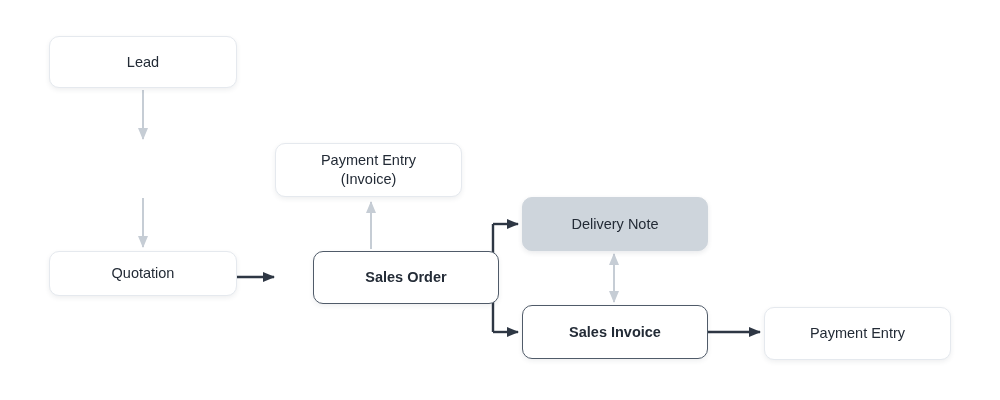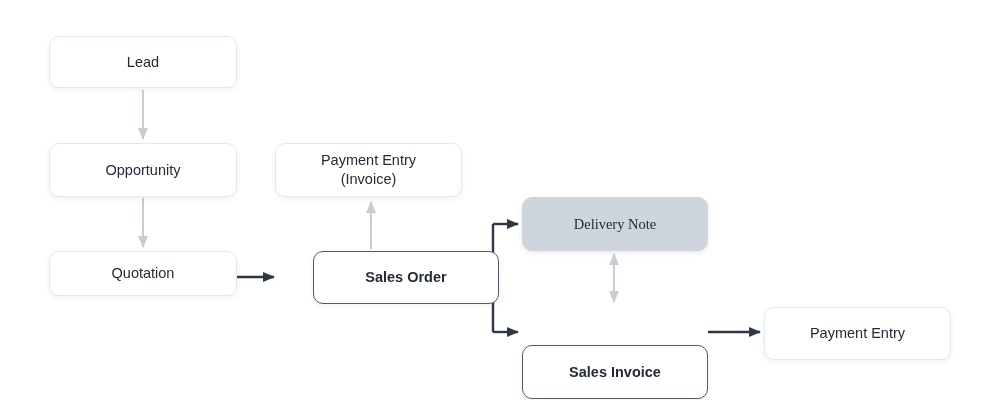--- a/index.html
+++ b/index.html
@@ -85,42 +85,39 @@
     <path class="edge-dark" d="M463,277 H493 M493,224 V332"></path>
     <line class="edge-dark" x1="493" y1="224" x2="518" y2="224" marker-end="url(#ah-dark)"></line>
     <line class="edge-dark" x1="493" y1="332" x2="518" y2="332" marker-end="url(#ah-dark)"></line>
     <line class="edge-dark" x1="708" y1="332" x2="760" y2="332" marker-end="url(#ah-dark)"></line>
   </svg>
 
   <div class="node" style="left:49px;top:36px;width:188px;height:52px;">
     <span>Lead</span>
   </div>
 
-  <div class="node" style="left:49px;top:143px;width:188px;height:54px;">
-    <span>Opportunity</span>
-  </div>
 
   <div class="node" style="left:49px;top:251px;width:188px;height:45px;">
     <span>Quotation</span>
   </div>
 
   <div class="node" style="left:275px;top:143px;width:187px;height:54px;">
     <span>Payment Entry</span>
     <span>(Invoice)</span>
   </div>
 
   <div class="node node--strong" style="left:277px;top:251px;width:186px;height:53px;margin-left:36px;">
     <span>Sales Order</span>
   </div>
 
-  <div class="node node--muted" style="left:522px;top:197px;width:186px;height:54px;font-family:Liberation Serif, serif;">
+  <div class="node node--muted" style="left:522px;top:197px;width:186px;height:54px;">
     <span>Delivery Note</span>
   </div>
 
-  <div class="node node--strong" style="left:522px;top:305px;width:186px;height:54px;margin-top:40px;">
+  <div class="node node--strong" style="left:522px;top:305px;width:186px;height:54px;">
     <span>Sales Invoice</span>
   </div>
 
   <div class="node" style="left:764px;top:307px;width:187px;height:53px;">
     <span>Payment Entry</span>
   </div>
 
 </div>
 
 </body></html>

